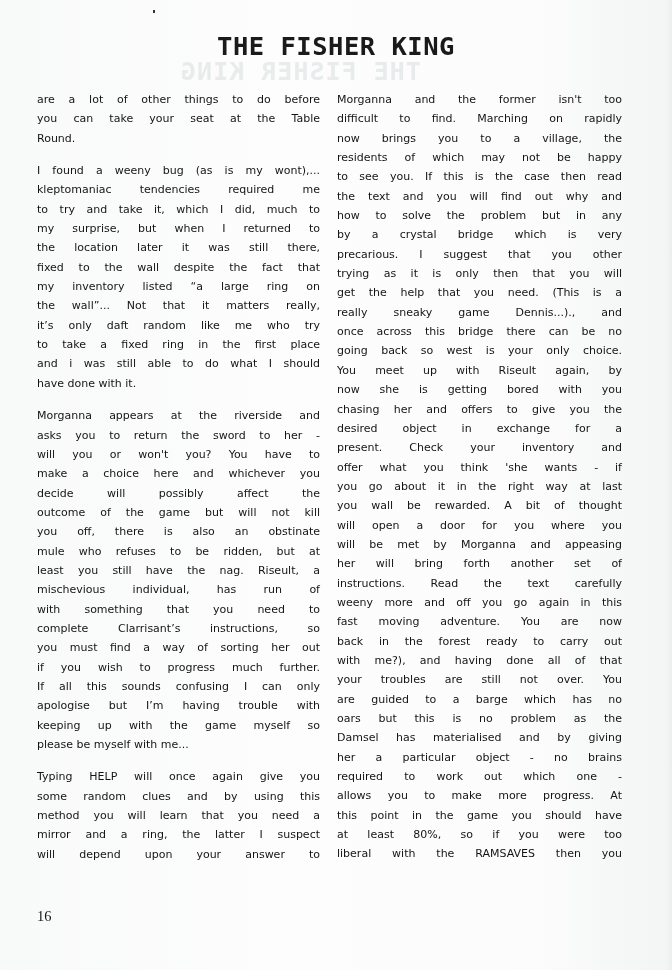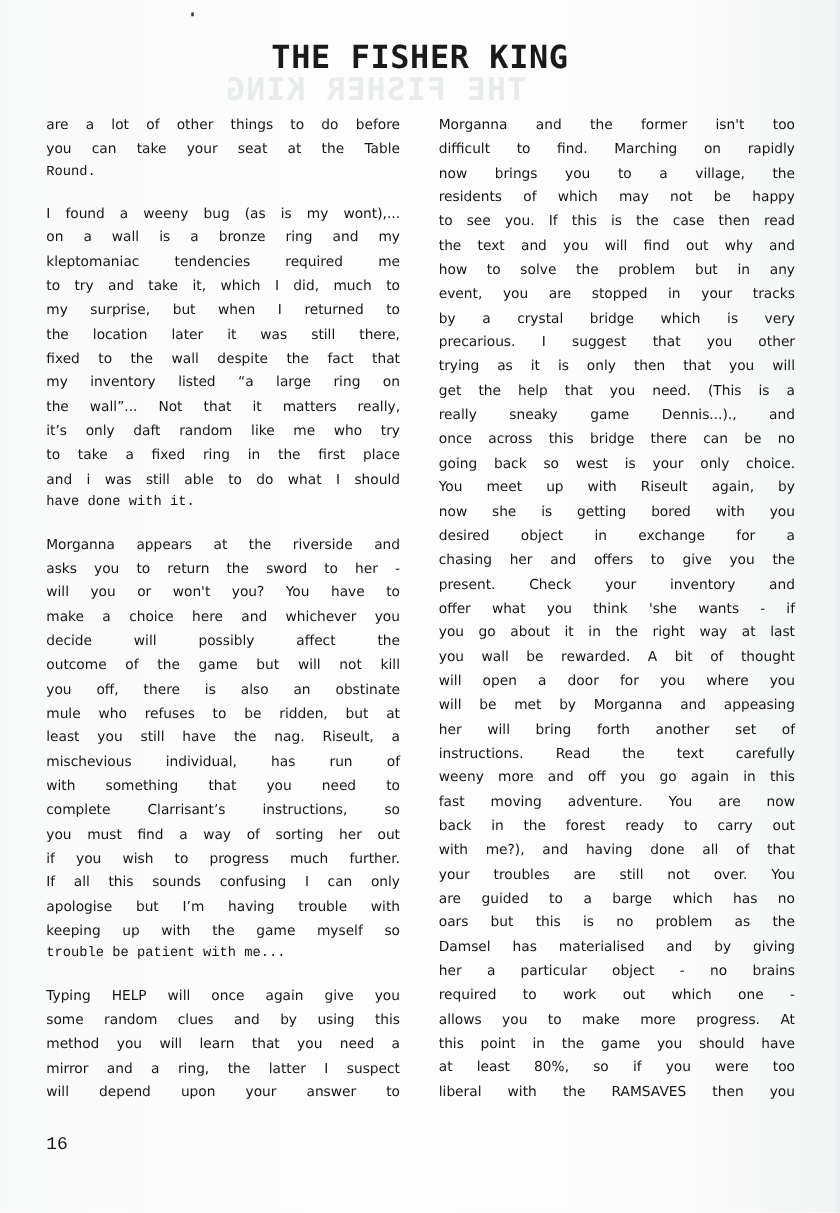--- a/index.html
+++ b/index.html
@@ -84,44 +84,43 @@
       font-family: "DejaVu Sans", sans-serif;
       font-size: 11px;
       line-height: 19.35px;
       color: #141414;
     }
     .col-left {
       left: 37px;
       width: 283px;
     }
     .col-right {
-      left: 351px;
+      left: 337px;
       width: 285px;
     }
     .line {
       display: block;
       text-align: justify;
       text-align-last: justify;
       white-space: nowrap;
       height: 19.35px;
       overflow: visible;
     }
     .line.last {
       text-align-last: left;
-      font-family: Liberation Mono, monospace;
     }
     .para-gap {
       display: block;
       height: 13px;
     }
     .page-number {
       position: absolute;
       left: 37px;
       top: 908px;
-      font-family: Liberation Mono, monospace;
+      font-family: Liberation Serif, serif;
       font-size: 14.4px;
       color: #141414;
     }
   </style>
 </head>
 <body>
 
 <div class="page">
   <div class="right-edge"></div>
   <div class="speck"></div>
@@ -133,21 +132,20 @@
 
   <div class="column col-left" id="col-left">
       <div class="paragraph">
         <span class="line">are a lot of other things to do before</span>
         <span class="line">you can take your seat at the Table</span>
         <span class="line last">Round.</span>
       </div>
       <span class="para-gap"></span>
       <div class="paragraph">
         <span class="line">I found a weeny bug (as is my wont),...</span>
-        <span class="line">on a wall is a bronze ring and my</span>
         <span class="line">kleptomaniac tendencies required me</span>
         <span class="line">to try and take it, which I did, much to</span>
         <span class="line">my surprise, but when I returned to</span>
         <span class="line">the location later it was still there,</span>
         <span class="line">fixed to the wall despite the fact that</span>
         <span class="line">my inventory listed “a large ring on</span>
         <span class="line">the wall”... Not that it matters really,</span>
         <span class="line">it’s only daft random like me who try</span>
         <span class="line">to take a fixed ring in the first place</span>
         <span class="line">and i was still able to do what I should</span>
@@ -165,52 +163,51 @@
         <span class="line">mule who refuses to be ridden, but at</span>
         <span class="line">least you still have the nag. Riseult, a</span>
         <span class="line">mischevious individual, has run of</span>
         <span class="line">with something that you need to</span>
         <span class="line">complete Clarrisant’s instructions, so</span>
         <span class="line">you must find a way of sorting her out</span>
         <span class="line">if you wish to progress much further.</span>
         <span class="line">If all this sounds confusing I can only</span>
         <span class="line">apologise but I’m having trouble with</span>
         <span class="line">keeping up with the game myself so</span>
-        <span class="line last">trouble be patient with me...</span>
+        <span class="line last">please be myself with me...</span>
       </div>
       <span class="para-gap"></span>
       <div class="paragraph">
         <span class="line">Typing HELP will once again give you</span>
         <span class="line">some random clues and by using this</span>
         <span class="line">method you will learn that you need a</span>
         <span class="line">mirror and a ring, the latter I suspect</span>
         <span class="line">will depend upon your answer to</span>
       </div>
     </div>
   <div class="column col-right" id="col-right">
       <div class="paragraph">
         <span class="line">Morganna and the former isn't too</span>
         <span class="line">difficult to find. Marching on rapidly</span>
         <span class="line">now brings you to a village, the</span>
         <span class="line">residents of which may not be happy</span>
         <span class="line">to see you. If this is the case then read</span>
         <span class="line">the text and you will find out why and</span>
         <span class="line">how to solve the problem but in any</span>
-        <span class="line">event, you are stopped in your tracks</span>
         <span class="line">by a crystal bridge which is very</span>
         <span class="line">precarious. I suggest that you other</span>
         <span class="line">trying as it is only then that you will</span>
         <span class="line">get the help that you need. (This is a</span>
         <span class="line">really sneaky game Dennis...)., and</span>
         <span class="line">once across this bridge there can be no</span>
         <span class="line">going back so west is your only choice.</span>
         <span class="line">You meet up with Riseult again, by</span>
         <span class="line">now she is getting bored with you</span>
+        <span class="line">chasing her and offers to give you the</span>
         <span class="line">desired object in exchange for a</span>
-        <span class="line">chasing her and offers to give you the</span>
         <span class="line">present. Check your inventory and</span>
         <span class="line">offer what you think 'she wants - if</span>
         <span class="line">you go about it in the right way at last</span>
         <span class="line">you wall be rewarded. A bit of thought</span>
         <span class="line">will open a door for you where you</span>
         <span class="line">will be met by Morganna and appeasing</span>
         <span class="line">her will bring forth another set of</span>
         <span class="line">instructions. Read the text carefully</span>
         <span class="line">weeny more and off you go again in this</span>
         <span class="line">fast moving adventure. You are now</span>

